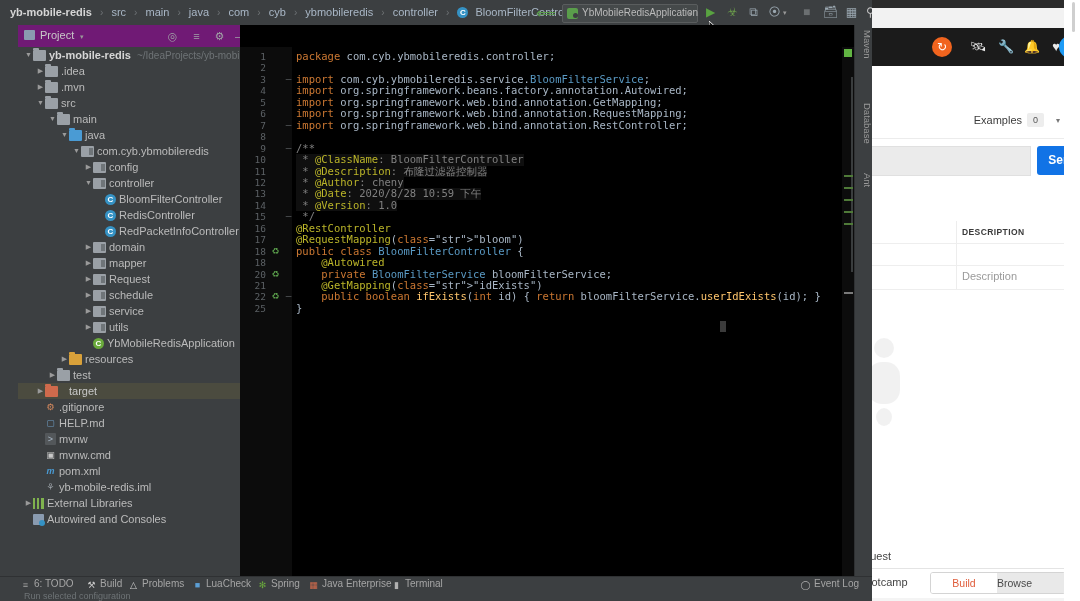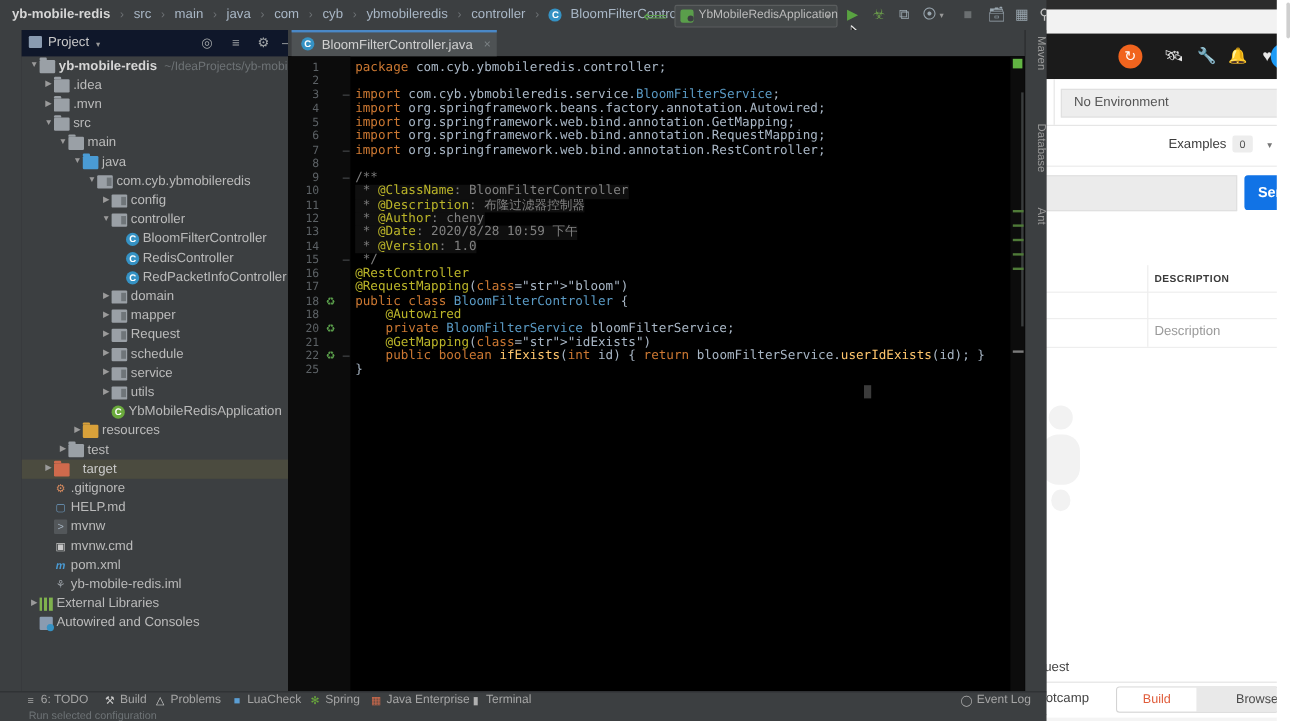--- a/index.html
+++ b/index.html
@@ -51,21 +51,21 @@
   #pm-ghost div{position:absolute;background:#000;border-radius:50%;}
 
   #pm-footer{position:absolute;left:0;top:480px;width:228px;height:55px;}
   #pm-fdiv{position:absolute;left:0;top:22px;width:228px;height:1px;background:#e4e4e4;}
   #pm-frequest{position:absolute;left:6px;top:4px;font-size:11px;color:#444;}
   #pm-fbootcamp{position:absolute;left:6px;top:30px;font-size:11px;color:#444;}
   #pm-seg{position:absolute;left:78px;top:26px;width:134px;height:20px;border:1px solid #d4d4d4;border-radius:3px;overflow:hidden;}
   #pm-seg-build{position:absolute;left:0;top:0;width:66px;height:20px;background:#fff;color:#e05c3a;font-size:10.5px;
                 line-height:20px;text-align:center;}
   #pm-seg-browse{position:absolute;left:66px;top:0;width:68px;height:20px;background:#e9e9e9;color:#4a4a4a;font-size:10.5px;
-                 line-height:20px;text-align:right;}
+                 line-height:20px;text-align:left;}
   #pm-statusbar{position:absolute;left:0;top:52px;width:228px;height:14px;background:#f4f4f4;}
 
   
   #ide{position:absolute;left:0;top:0;width:872px;height:601px;background:#3c3f41;overflow:hidden;}
 
   
   #navbar{position:absolute;left:0;top:0;width:872px;height:25px;background:#3c3f41;}
   #crumbs{position:absolute;left:10px;top:0;height:25px;white-space:nowrap;}
   .crumb{display:inline-block;line-height:25px;font-size:11px;color:#a9b7c6;vertical-align:top;}
   .crumb.root{font-weight:bold;color:#d6d6d6;}
@@ -98,21 +98,21 @@
   .vlabel.down{writing-mode:vertical-rl;}
 
   
   #rstrip{position:absolute;left:854px;top:25px;width:18px;height:555px;background:#3c3f41;border-left:1px solid #2f3133;}
   #rv-maven{top:5px;}
   #rv-db{top:78px;}
   #rv-ant{top:148px;}
 
   
   #proj{position:absolute;left:18px;top:25px;width:222px;height:555px;background:#3c3f41;border-right:1px solid #2f3133;}
-  #proj-head{position:absolute;left:0;top:0;width:222px;height:22px;background:#0f172a;}
+  #proj-head{position:absolute;left:0;top:0;width:222px;height:22px;background:#701a75;}
   #proj-icon{position:absolute;left:6px;top:5px;width:11px;height:10px;background:#8a9bb0;border-radius:1px;}
   #proj-title{position:absolute;left:22px;top:4px;font-size:11px;color:#c8c8c8;}
   #proj-caret{position:absolute;left:62px;top:8px;font-size:7px;color:#999;}
   .ph-icon{position:absolute;top:5px;width:13px;height:13px;text-align:center;line-height:13px;font-size:11px;color:#a0a4a6;}
   #ph-locate{left:148px;}
   #ph-collapse{left:172px;}
   #ph-gear{left:195px;}
   #ph-min{left:216px;}
 
   #tree{position:absolute;left:0;top:22px;width:222px;height:533px;overflow:hidden;}
@@ -208,26 +208,20 @@
   <div id="pm-toolbar">
     <div id="pm-sync">↻</div>
     <div class="pm-ticon" style="left:118px;">🛰</div>
     <div class="pm-ticon" style="left:146px;">🔧</div>
     <div class="pm-ticon" style="left:172px;">🔔</div>
     <div class="pm-ticon" style="left:196px;">♥</div>
     <div id="pm-avatar"></div>
   </div>
 
   <div id="pm-body">
-    <div id="pm-envrow">
-      <div id="pm-envdivider"></div>
-      <div id="pm-envbox">
-        <span>No Environment</span>
-      </div>
-    </div>
 
     <div id="pm-examples">
       <div id="pm-ex-label">Examples</div>
       <div id="pm-ex-count">0</div>
       <div id="pm-ex-caret">▾</div>
       <div id="pm-ex-bar"></div>
     </div>
 
     <div id="pm-urlrow">
       <div id="pm-urlfield"></div>
@@ -370,27 +364,20 @@
         <div class="row"><span style="display:inline-block;width:18px"></span><span class="arrow none">▸</span><span class="fileicon sh">&gt;</span><span class="lbl" style="">mvnw</span></div>
         <div class="row"><span style="display:inline-block;width:18px"></span><span class="arrow none">▸</span><span class="fileicon cmd">▣</span><span class="lbl" style="">mvnw.cmd</span></div>
         <div class="row"><span style="display:inline-block;width:18px"></span><span class="arrow none">▸</span><span class="fileicon xml">m</span><span class="lbl" style="">pom.xml</span></div>
         <div class="row"><span style="display:inline-block;width:18px"></span><span class="arrow none">▸</span><span class="fileicon iml">⚘</span><span class="lbl" style="">yb-mobile-redis.iml</span></div>
         <div class="row"><span style="display:inline-block;width:6px"></span><span class="arrow">▶</span><span class="libicon"></span><span class="lbl" style="">External Libraries</span></div>
         <div class="row"><span style="display:inline-block;width:6px"></span><span class="arrow none">▸</span><span class="scicon"></span><span class="lbl" style="">Autowired and Consoles</span></div>
       </div>
   </div>
 
   <div id="ed">
-    <div id="tabbar">
-      <div id="tab-active">
-        <span class="cicon">C</span>
-        <span id="tab-label">BloomFilterController.java</span>
-        <span id="tab-close">×</span>
-      </div>
-    </div>
 
     <div id="codearea">
       <div id="gutter">
           <div class="lnum" style="top:4px">1</div>
           <div class="lnum" style="top:15.45px">2</div>
           <div class="lnum" style="top:26.9px">3</div>
           <div class="fold" style="top:26.9px">─</div>
           <div class="lnum" style="top:38.349999999999994px">4</div>
           <div class="lnum" style="top:49.8px">5</div>
           <div class="lnum" style="top:61.25px">6</div>

